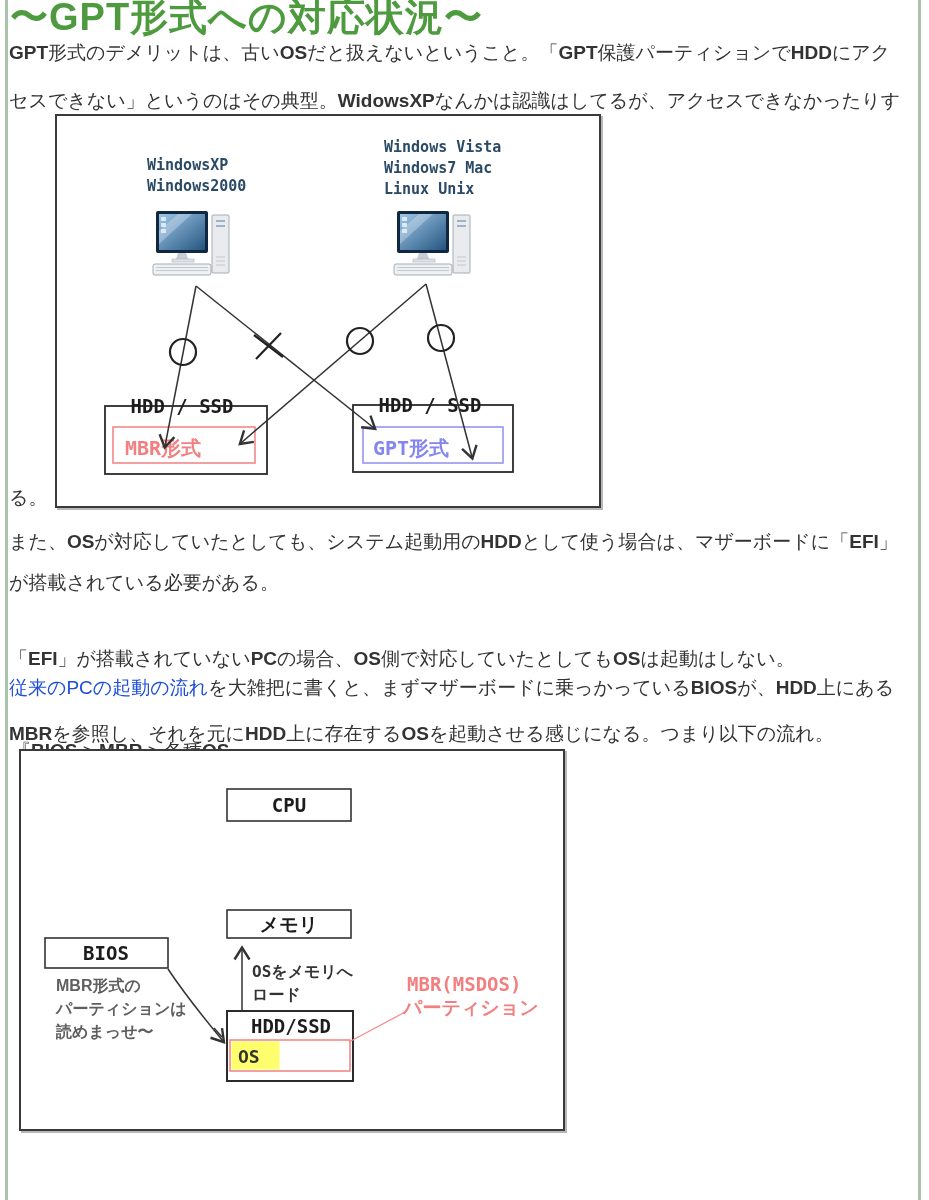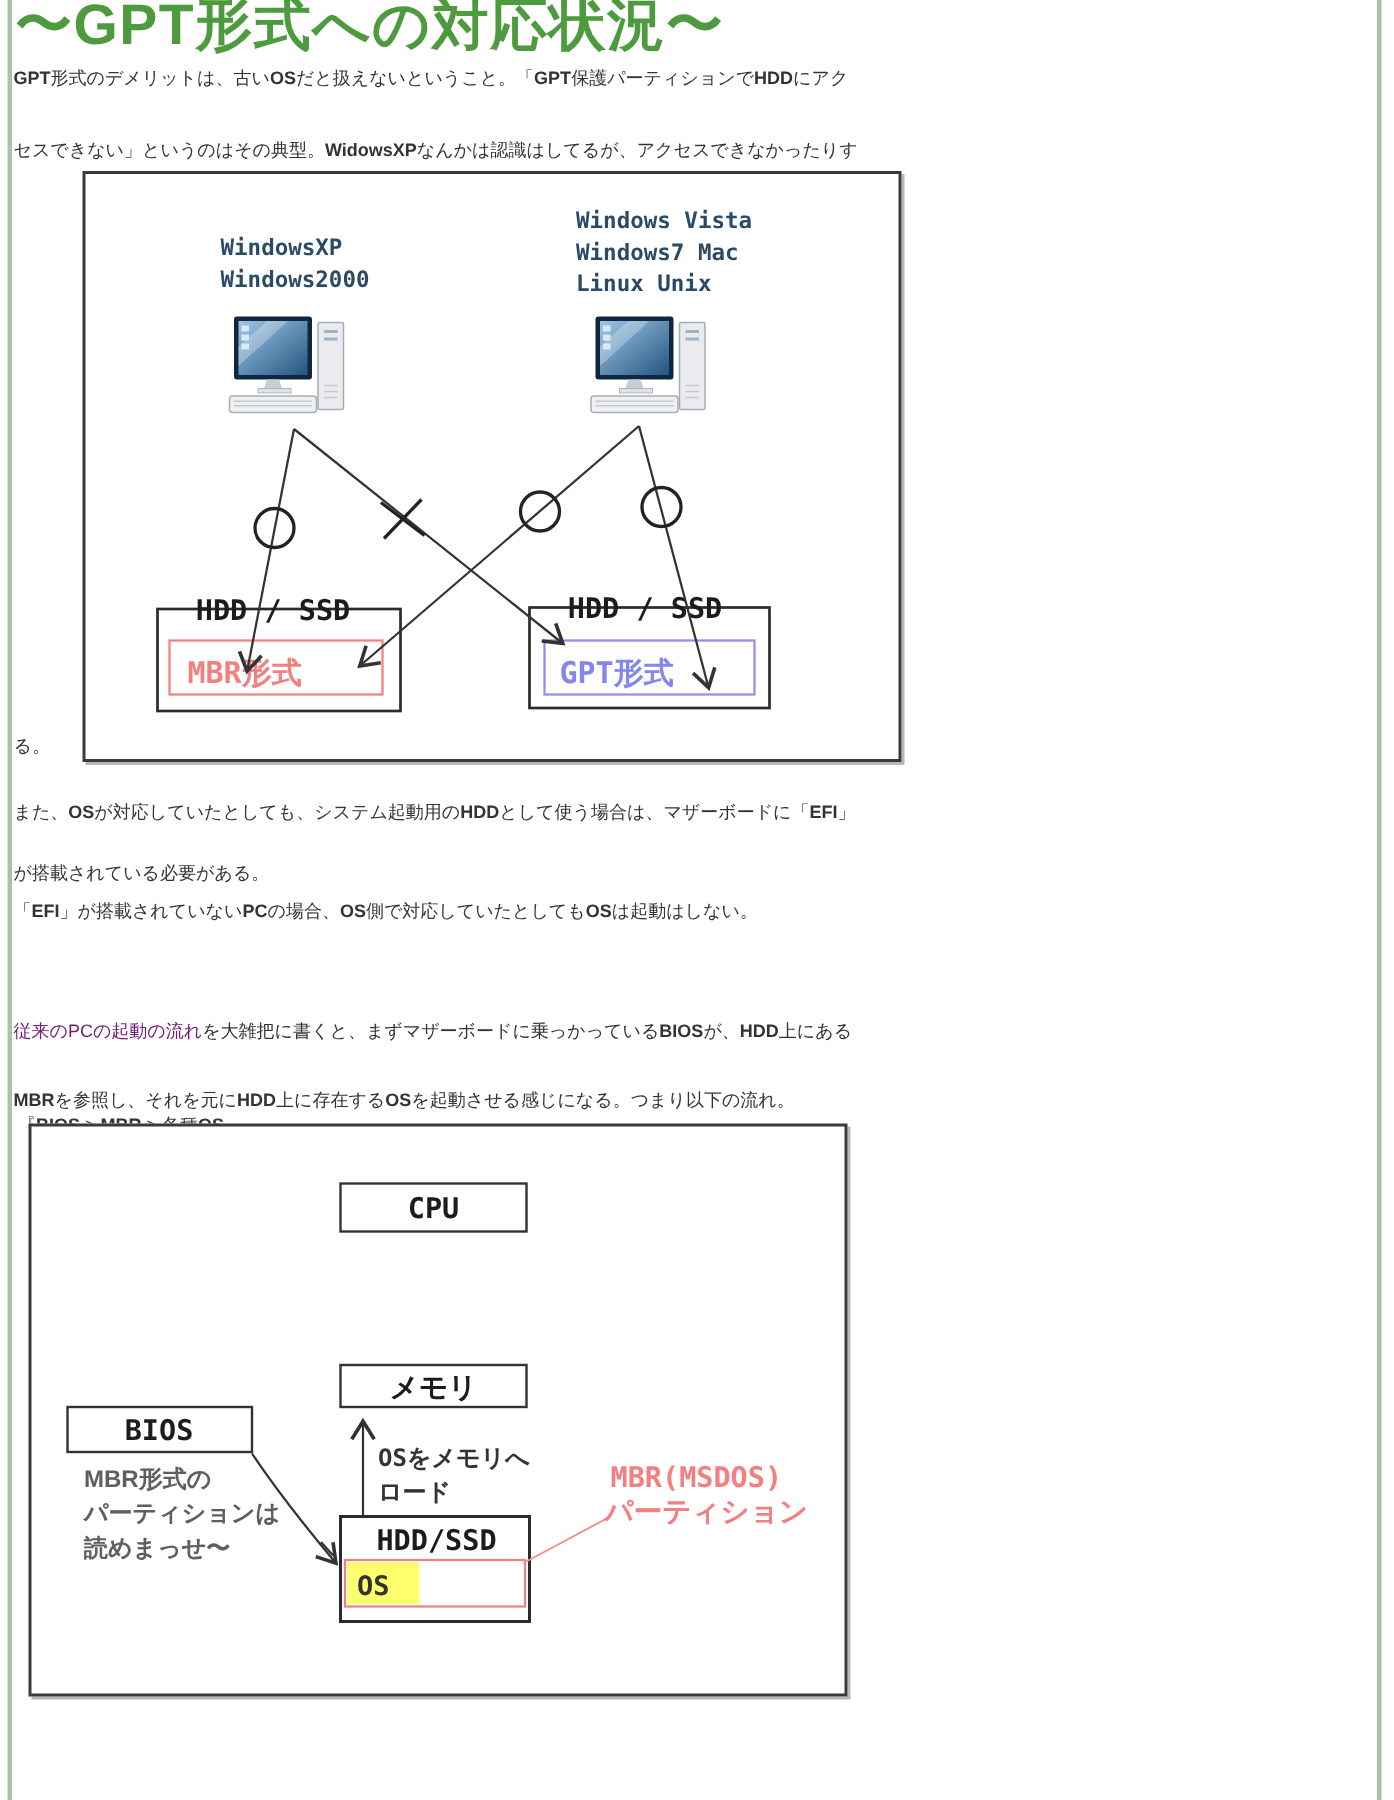--- a/index.html
+++ b/index.html
@@ -10,25 +10,25 @@
   }
   .edge{position:absolute;top:0;bottom:0;width:3px;background:#a9c3a9;}
   .edge.left{left:5px;}
   .edge.right{left:918px;}
   h1.title{
     position:absolute;left:10px;top:-10px;margin:0;
     font-size:38px;line-height:54px;font-weight:bold;color:#4e9b3f;
     white-space:nowrap;letter-spacing:1px;
   }
   .tline{
-    position:absolute;left:9px;font-size:12px;line-height:23px;
+    position:absolute;left:9px;font-size:19px;line-height:23px;
     color:#333;white-space:nowrap;
   }
   .tline b{font-weight:bold;}
-  .green-kw{color:#701a75;}
+  .green-kw{color:#1d4ed8;}
   .diagram{
     position:absolute;background:#fff;border:2px solid #3a3a3a;
     box-shadow:2px 2px 0 #b8b8b8;
   }
   .d1{left:55px;top:114px;width:542px;height:390px;}
   .d2{left:19px;top:749px;width:542px;height:378px;}
   svg{display:block;}
   text.mono{font-family:"DejaVu Sans Mono","Liberation Mono",monospace;font-weight:bold;}
   text.oslist{font-size:15px;fill:#2b4a66;}
   text.disklabel{font-size:19px;fill:#1c1c1c;}
@@ -122,21 +122,21 @@
     <g>
       <path d="M197,219 L226,241"></path>
       <path d="M224,217 L199,243"></path>
     </g>
   </g>
 </svg>
 </div>
 
 <div class="tline" style="top:530px">また、<b>OS</b>が対応していたとしても、システム起動用の<b>HDD</b>として使う場合は、マザーボードに「<b>EFI</b>」</div>
 <div class="tline" style="top:571px">が搭載されている必要がある。</div>
-<div class="tline" style="top:596px">「<b>EFI</b>」が搭載されていない<b>PC</b>の場合、<b>OS</b>側で対応していたとしても<b>OS</b>は起動はしない。</div>
+<div class="tline" style="top:647px">「<b>EFI</b>」が搭載されていない<b>PC</b>の場合、<b>OS</b>側で対応していたとしても<b>OS</b>は起動はしない。</div>
 
 <div class="tline" style="top:676px"><span class="green-kw">従来のPCの起動の流れ</span><span>を大雑把に書くと、まずマザーボードに乗っかっている<b>BIOS</b>が、<b>HDD</b>上にある</span></div>
 <div class="tline" style="top:722px"><b>MBR</b>を参照し、それを元に<b>HDD</b>上に存在する<b>OS</b>を起動させる感じになる。つまり以下の流れ。</div>
 <div class="tline" style="top:739px;left:12px">『<b>BIOS</b> &gt; <b>MBR</b> &gt; 各種<b>OS</b>』</div>
 
 <div class="diagram d2">
 <svg viewBox="0 0 542 378" width="542" height="378" xmlns="http://www.w3.org/2000/svg">
   <defs>
     <marker id="arr2" markerWidth="12" markerHeight="12" refX="8" refY="5" orient="auto" viewBox="0 0 12 10">
       <path d="M1,0 L9,5 L1,10" fill="none" stroke="#333" stroke-width="1.6"></path>

